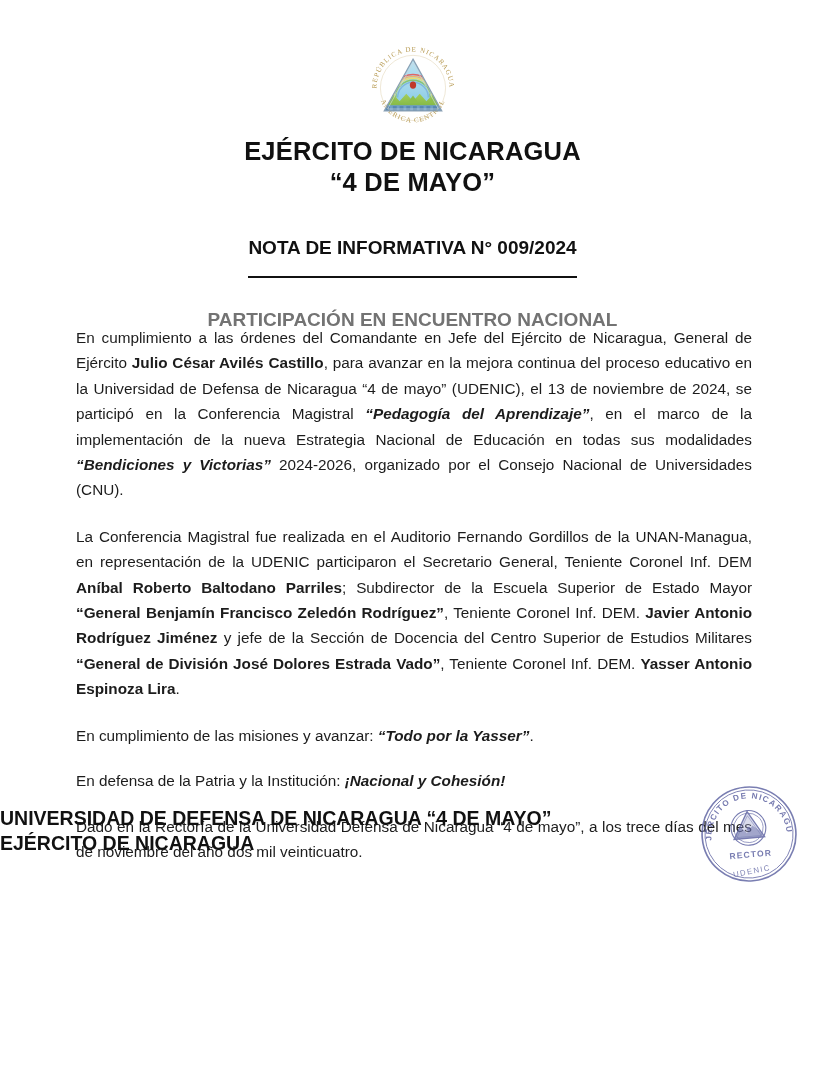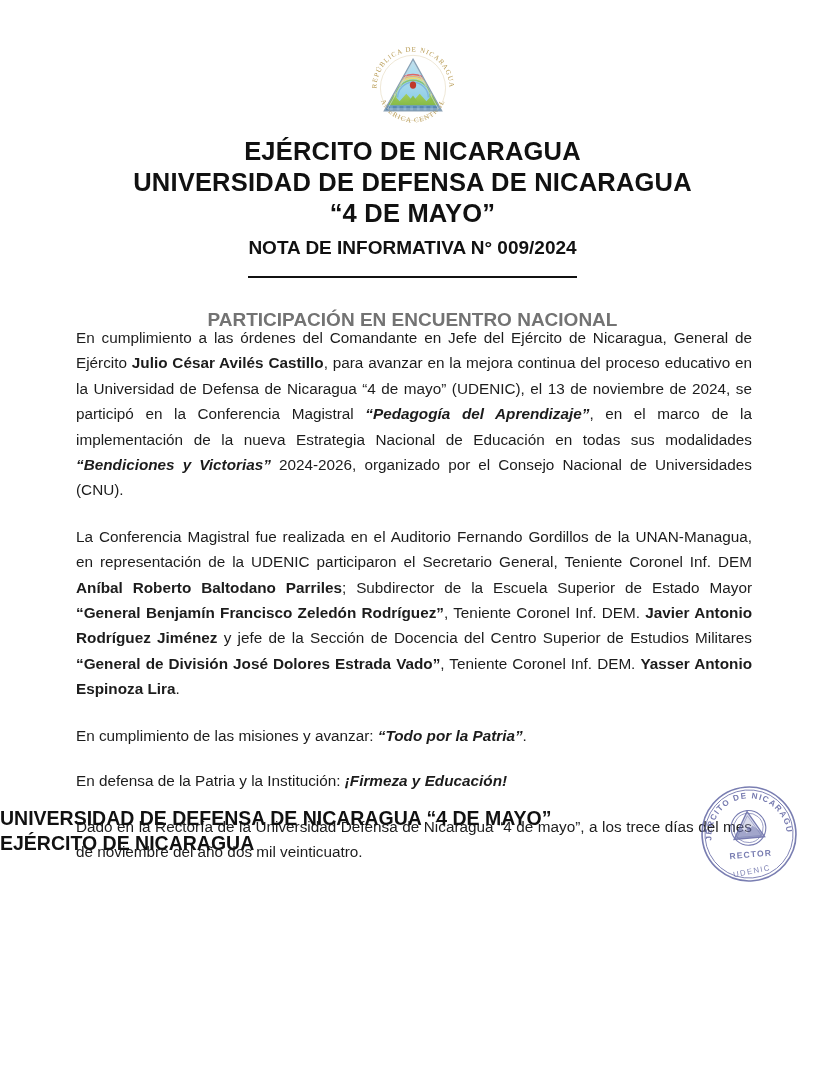--- a/index.html
+++ b/index.html
@@ -191,38 +191,37 @@
         </g>
       </g>
       <polygon points="50,20 80,74 20,74" fill="none" stroke="#8aa0b4" stroke-width="1.3"></polygon>
       <polygon points="50,24 76.5,72 23.5,72" fill="none" stroke="#c9d6e0" stroke-width="0.7"></polygon>
       <circle cx="50" cy="50" r="34" fill="none" stroke="#cdb77e" stroke-width="0.6" opacity="0.55"></circle>
     </svg>
   </div>
 
   <div class="head-block">
     <div class="head-line">EJÉRCITO DE NICARAGUA</div>
-    <div class="head-line">UNIVERSIDAD DE DEFENSA DE NICARAGUA</div>
     <div class="head-line">“4 DE MAYO”</div>
   </div>
 
   <div class="subject-block">
     <div><span class="nota-line">NOTA DE INFORMATIVA N° 009/2024</span></div>
     <div class="participacion-line">PARTICIPACIÓN EN ENCUENTRO NACIONAL</div>
   </div>
 
   <div class="body-block">
 
     <p class="para"><span>En cumplimiento a las órdenes del Comandante en Jefe del Ejército de Nicaragua, General de Ejército </span><b class="nm">Julio César Avilés Castillo</b><span>, para avanzar en la mejora continua del proceso educativo en la Universidad de Defensa de Nicaragua “4 de mayo” (UDENIC), el 13 de noviembre de 2024, se participó en la Conferencia Magistral </span><em class="bi">“Pedagogía del Aprendizaje”</em><span>, en el marco de la implementación de la nueva Estrategia Nacional de Educación en todas sus modalidades </span><em class="bi">“Bendiciones y Victorias”</em><span> 2024-2026, organizado por el Consejo Nacional de Universidades (CNU).</span></p>
 
     <p class="para"><span>La Conferencia Magistral fue realizada en el Auditorio Fernando Gordillos de la UNAN-Managua, en representación de la UDENIC participaron el Secretario General, Teniente Coronel Inf. DEM </span><b class="nm">Aníbal Roberto Baltodano Parriles</b><span>; Subdirector de la Escuela Superior de Estado Mayor </span><b class="nm">“General Benjamín Francisco Zeledón Rodríguez”</b><span>, Teniente Coronel Inf. DEM. </span><b class="nm">Javier Antonio Rodríguez Jiménez</b><span> y jefe de la Sección de Docencia del Centro Superior de Estudios Militares </span><b class="nm">“General de División José Dolores Estrada Vado”</b><span>, Teniente Coronel Inf. DEM. </span><b class="nm">Yasser Antonio Espinoza Lira</b><span>.</span></p>
 
-    <p class="para tight"><span>En cumplimiento de las misiones y avanzar: </span><em class="bi">“Todo por la Patria”</em><span>.</span></p>
-
-    <p class="para tight"><span>En defensa de la Patria y la Institución: </span><em class="bi">¡Firmeza y Educación!</em></p>
+    <p class="para tight"><span>En cumplimiento de las misiones y avanzar: </span><em class="bi">“Todo por la Yasser”</em><span>.</span></p>
+
+    <p class="para tight"><span>En defensa de la Patria y la Institución: </span><em class="bi">¡Nacional y Cohesión!</em></p>
 
     <p class="para"><span>Dado en la Rectoría de la Universidad Defensa de Nicaragua “4 de mayo”, a los trece días del mes de noviembre del año dos mil veinticuatro.</span></p>
 
   </div>
 
   <div class="sign-block">
     <div class="sign-line">UNIVERSIDAD DE DEFENSA DE NICARAGUA “4 DE MAYO”</div>
     <div class="sign-line">EJÉRCITO DE NICARAGUA</div>
   </div>
 

